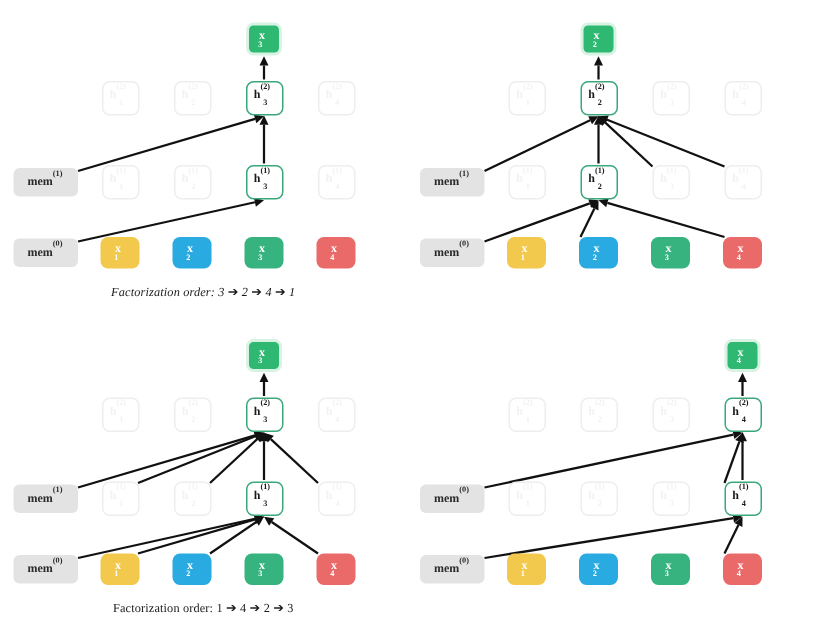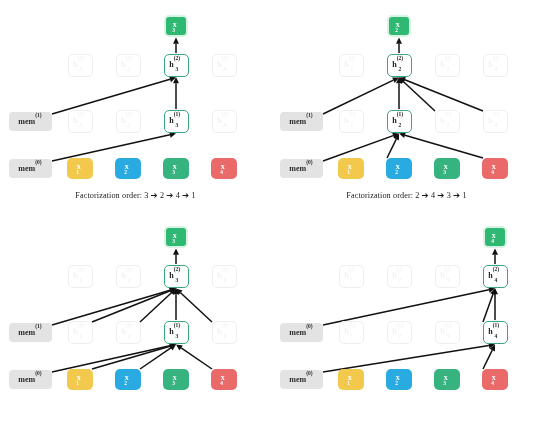--- a/index.html
+++ b/index.html
@@ -95,21 +95,21 @@
       </div>
       <div class="node x-node x-blue" style="left: 115px; top: 157.5px; width: 26px; height: 21px;">
         <span class="lbl">x<sub>2</sub></span>
       </div>
       <div class="node x-node x-green" style="left: 163px; top: 157.5px; width: 26px; height: 21px;">
         <span class="lbl">x<sub>3</sub></span>
       </div>
       <div class="node x-node x-red" style="left: 211px; top: 157.5px; width: 26px; height: 21px;">
         <span class="lbl">x<sub>4</sub></span>
       </div>
-      <div class="caption" style="top: 190px;">Factorization order: <span>3</span> <span class="arw">➔</span> <span>2</span> <span class="arw">➔</span> <span>4</span> <span class="arw">➔</span> <span>1</span></div>
+      <div class="caption" style="top: 190px; font-style: italic;">Factorization order: <span>3</span> <span class="arw">➔</span> <span>2</span> <span class="arw">➔</span> <span>4</span> <span class="arw">➔</span> <span>1</span></div>
     </div>
     <div class="panel" style="left: 271px; top: 0px;">
       <svg width="271" height="211" class="svg-layer">
         <g>
           <line x1="128" y1="53" x2="128" y2="43.7" stroke="#111111" stroke-width="1.5" stroke-linecap="butt"></line>
           <polygon points="128,37.5 131,43.7 125,43.7" fill="#111111"></polygon>
         </g>
         <g>
           <line x1="128" y1="109" x2="128" y2="83.2" stroke="#111111" stroke-width="1.5" stroke-linecap="butt"></line>
           <polygon points="128,77 131,83.2 125,83.2" fill="#111111"></polygon>
@@ -177,21 +177,20 @@
       </div>
       <div class="node x-node x-blue" style="left: 115px; top: 157.5px; width: 26px; height: 21px;">
         <span class="lbl">x<sub>2</sub></span>
       </div>
       <div class="node x-node x-green" style="left: 163px; top: 157.5px; width: 26px; height: 21px;">
         <span class="lbl">x<sub>3</sub></span>
       </div>
       <div class="node x-node x-red" style="left: 211px; top: 157.5px; width: 26px; height: 21px;">
         <span class="lbl">x<sub>4</sub></span>
       </div>
-      <div class="caption" style="top: 190px;">Factorization order: <span>2</span> <span class="arw">➔</span> <span>4</span> <span class="arw">➔</span> <span>3</span> <span class="arw">➔</span> <span>1</span></div>
     </div>
     <div class="panel" style="left: 0px; top: 211px;">
       <svg width="271" height="211" class="svg-layer">
         <g>
           <line x1="176" y1="53" x2="176" y2="43.7" stroke="#111111" stroke-width="1.5" stroke-linecap="butt"></line>
           <polygon points="176,37.5 179,43.7 173,43.7" fill="#111111"></polygon>
         </g>
         <g>
           <line x1="176" y1="109" x2="176" y2="83.2" stroke="#111111" stroke-width="1.5" stroke-linecap="butt"></line>
           <polygon points="176,77 179,83.2 173,83.2" fill="#111111"></polygon>
@@ -267,20 +266,21 @@
       </div>
       <div class="node x-node x-blue" style="left: 115px; top: 157.5px; width: 26px; height: 21px;">
         <span class="lbl">x<sub>2</sub></span>
       </div>
       <div class="node x-node x-green" style="left: 163px; top: 157.5px; width: 26px; height: 21px;">
         <span class="lbl">x<sub>3</sub></span>
       </div>
       <div class="node x-node x-red" style="left: 211px; top: 157.5px; width: 26px; height: 21px;">
         <span class="lbl">x<sub>4</sub></span>
       </div>
+      <div class="caption" style="top: 190px;">Factorization order: <span>1</span> <span class="arw">➔</span> <span>4</span> <span class="arw">➔</span> <span>2</span> <span class="arw">➔</span> <span>3</span></div>
     </div>
     <div class="panel" style="left: 271px; top: 211px;">
       <svg width="271" height="211" class="svg-layer">
         <g>
           <line x1="224" y1="53" x2="224" y2="43.7" stroke="#111111" stroke-width="1.5" stroke-linecap="butt"></line>
           <polygon points="224,37.5 227,43.7 221,43.7" fill="#111111"></polygon>
         </g>
         <g>
           <line x1="224" y1="109" x2="224" y2="83.2" stroke="#111111" stroke-width="1.5" stroke-linecap="butt"></line>
           <polygon points="224,77 227,83.2 221,83.2" fill="#111111"></polygon>

